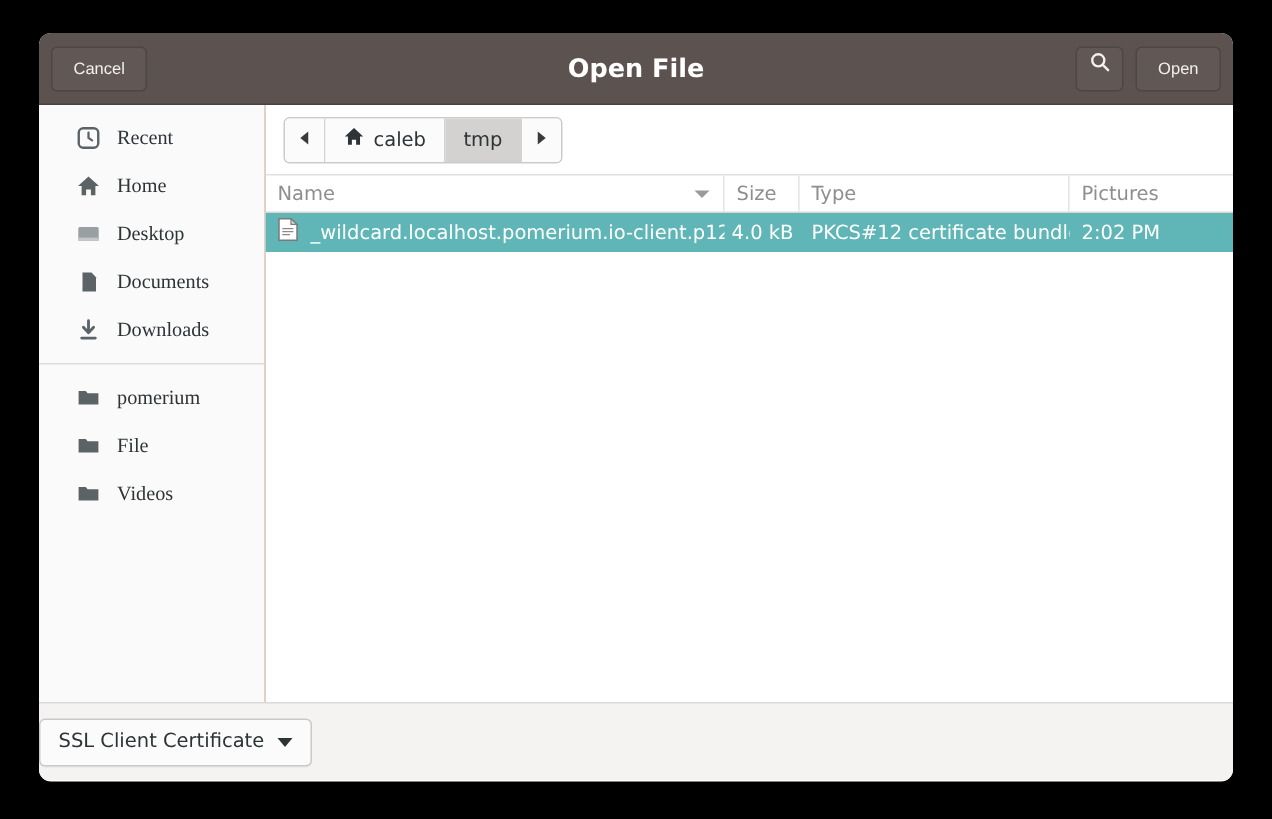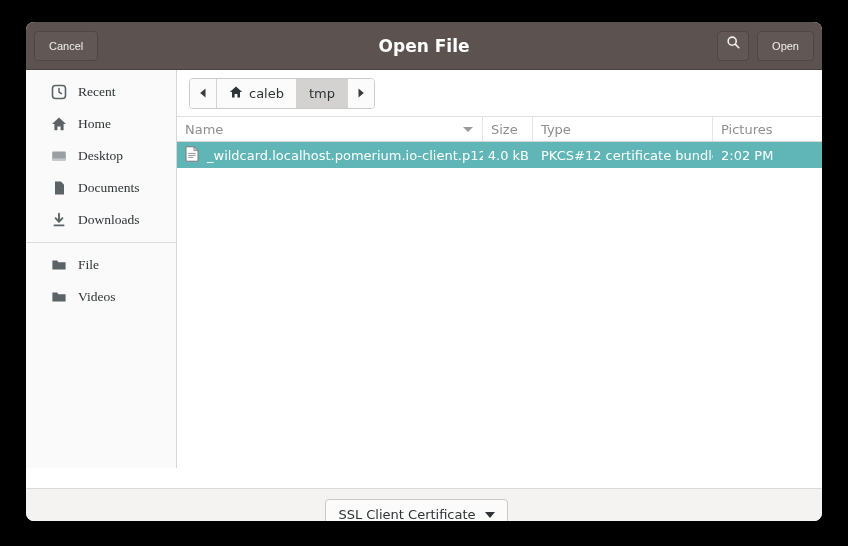--- a/index.html
+++ b/index.html
@@ -198,24 +198,23 @@
   .fc-type { flex: 0 0 180px; padding-left: 8px; }
   .fc-mod  { flex: 1 1 auto; padding-left: 8px; }
 
   
   .footer {
     height: 52px;
     background: #f4f3f2;
     border-top: 1px solid #dcdad8;
     display: flex;
     align-items: center;
-    justify-content: center;
+    justify-content: flex-start;
     padding-right: 15px;
     box-sizing: border-box;
-    margin-top: 20px;
   }
   .filter-btn {
     background: #fbfbfb;
     border: 1px solid #cbc9c7;
     border-radius: 4px;
     height: 30px;
     display: flex;
     align-items: center;
     gap: 9px;
     padding: 0 12px;
@@ -303,20 +302,28 @@
           <svg width="16" height="16" viewBox="0 0 16 16">
             <path d="M8 1.8 V8.4 M4.6 6.2 L8 9.8 L11.4 6.2" fill="none" stroke="#5c6366" stroke-width="1.9" stroke-linecap="round" stroke-linejoin="round"></path>
             <line x1="3.4" y1="13.4" x2="12.6" y2="13.4" stroke="#5c6366" stroke-width="1.7" stroke-linecap="round"></line>
           </svg>
         </span>
         <span class="lbl">Downloads</span>
       </div>
 
       <div class="side-sep"></div>
 
+      <div class="side-item">
+        <span class="sic">
+          <svg width="16" height="16" viewBox="0 0 16 16">
+            <path d="M1.4 3.6 H6.2 L7.4 5.2 H14.6 V12.6 H1.4 Z" fill="#5c6366"></path>
+          </svg>
+        </span>
+        <span class="lbl">pomerium</span>
+      </div>
 
       <div class="side-item">
         <span class="sic">
           <svg width="16" height="16" viewBox="0 0 16 16">
             <path d="M1.4 3.6 H6.2 L7.4 5.2 H14.6 V12.6 H1.4 Z" fill="#5c6366"></path>
           </svg>
         </span>
         <span class="lbl">File</span>
       </div>
 

